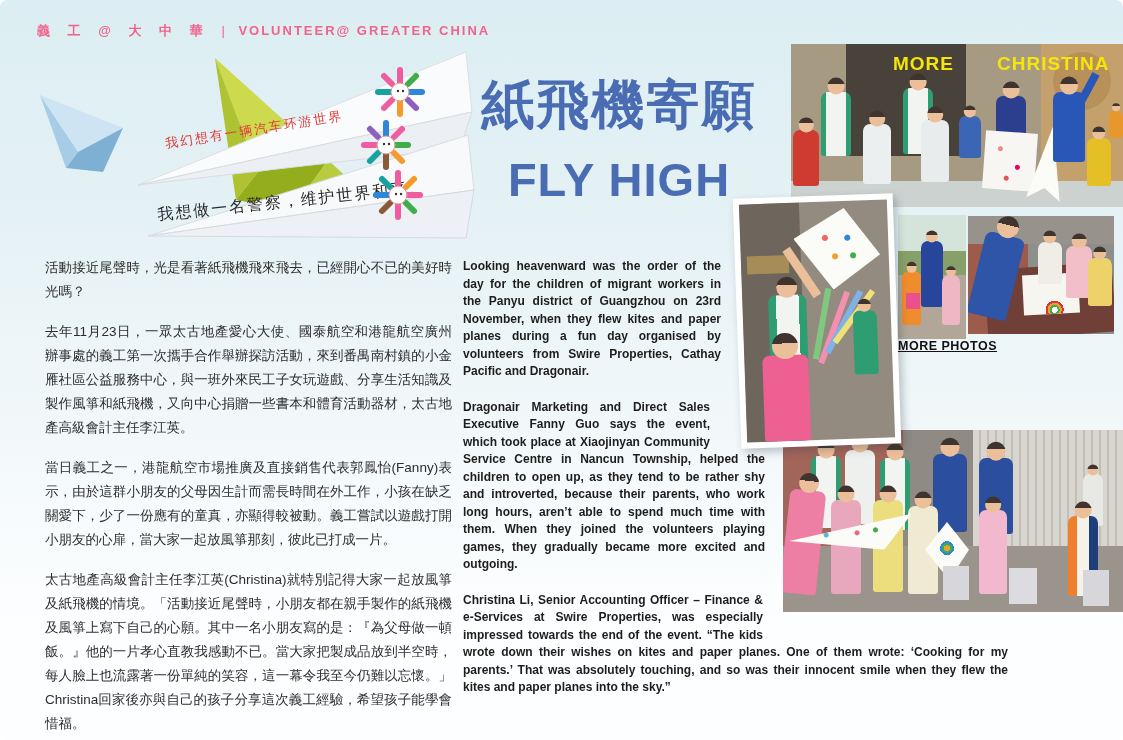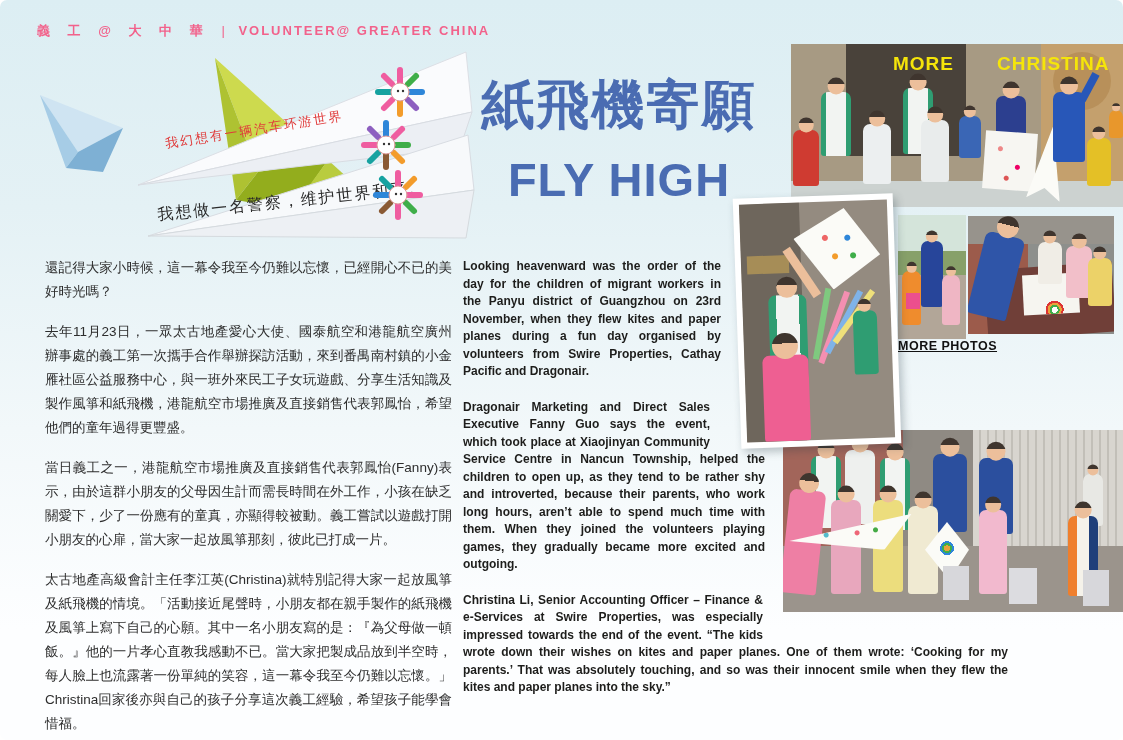--- a/index.html
+++ b/index.html
@@ -129,22 +129,22 @@
           <circle cx="-2" cy="-1" r="1.2" fill="#333"></circle>
           <circle cx="3" cy="-1" r="1.2" fill="#333"></circle>
       </g>
     </g>
   </svg>
 
   <h1 class="t-zh">紙飛機寄願</h1>
   <h1 class="t-en">FLY HIGH</h1>
 
   <div class="col-zh">
-    <p>還記得大家小時候，這一幕令我至今仍難以忘懷，已經開心不已的美好時光嗎？</p>
-    <p>去年11月23日，一眾太古地產愛心大使、國泰航空和港龍航空廣州辦事處的義工第一次攜手合作舉辦探訪活動，來到番禺南村鎮的小金雁社區公益服務中心，與一班外來民工子女玩遊戲、分享生活知識及製作風箏和紙飛機，港龍航空市場推廣及直接銷售代表郭鳳怡，希望他們的童年過得更豐盛。</p>
+    <p>活動接近尾聲時，光是看著紙飛機飛來飛去，已經開心不已的美好時光嗎？</p>
+    <p>去年11月23日，一眾太古地產愛心大使、國泰航空和港龍航空廣州辦事處的義工第一次攜手合作舉辦探訪活動，來到番禺南村鎮的小金雁社區公益服務中心，與一班外來民工子女玩遊戲、分享生活知識及製作風箏和紙飛機，又向中心捐贈一些書本和體育活動器材，太古地產高級會計主任李江英。</p>
     <p>當日義工之一，港龍航空市場推廣及直接銷售代表郭鳳怡(Fanny)表示，由於這群小朋友的父母因生計而需長時間在外工作，小孩在缺乏關愛下，少了一份應有的童真，亦顯得較被動。義工嘗試以遊戲打開小朋友的心扉，當大家一起放風箏那刻，彼此已打成一片。</p>
     <p>太古地產高級會計主任李江英(Christina)就特別記得大家一起放風箏及紙飛機的情境。「活動接近尾聲時，小朋友都在親手製作的紙飛機及風箏上寫下自己的心願。其中一名小朋友寫的是：『為父母做一頓飯。』他的一片孝心直教我感動不已。當大家把製成品放到半空時，每人臉上也流露著一份單純的笑容，這一幕令我至今仍難以忘懷。」Christina回家後亦與自己的孩子分享這次義工經驗，希望孩子能學會惜福。</p>
   </div>
 
   <div class="col-en">
     <p class="p1">Looking heavenward was the order of the day for the children of migrant workers in the Panyu district of Guangzhou on 23rd November, when they flew kites and paper planes during a fun day organised by volunteers from Swire Properties, Cathay Pacific and Dragonair.</p>
     <p class="p2"><span class="sp2"></span><span>Dragonair Marketing and Direct Sales Executive Fanny Guo says the event, which took place at Xiaojinyan Community Service Centre in Nancun Township, helped the children to open up, as they tend to be rather shy and introverted, because their parents, who work long hours, aren’t able to spend much time with them. When they joined the volunteers playing games, they gradually became more excited and outgoing.</span></p>
     <p class="p3"><span class="sp3"></span><span>Christina Li, Senior Accounting Officer – Finance &amp; e-Services at Swire Properties, was especially impressed towards the end of the event. “The kids wrote down their wishes on kites and paper planes. One of them wrote: ‘Cooking for my parents.’ That was absolutely touching, and so was their innocent smile when they flew the kites and paper planes into the sky.”</span></p>
   </div>
 

